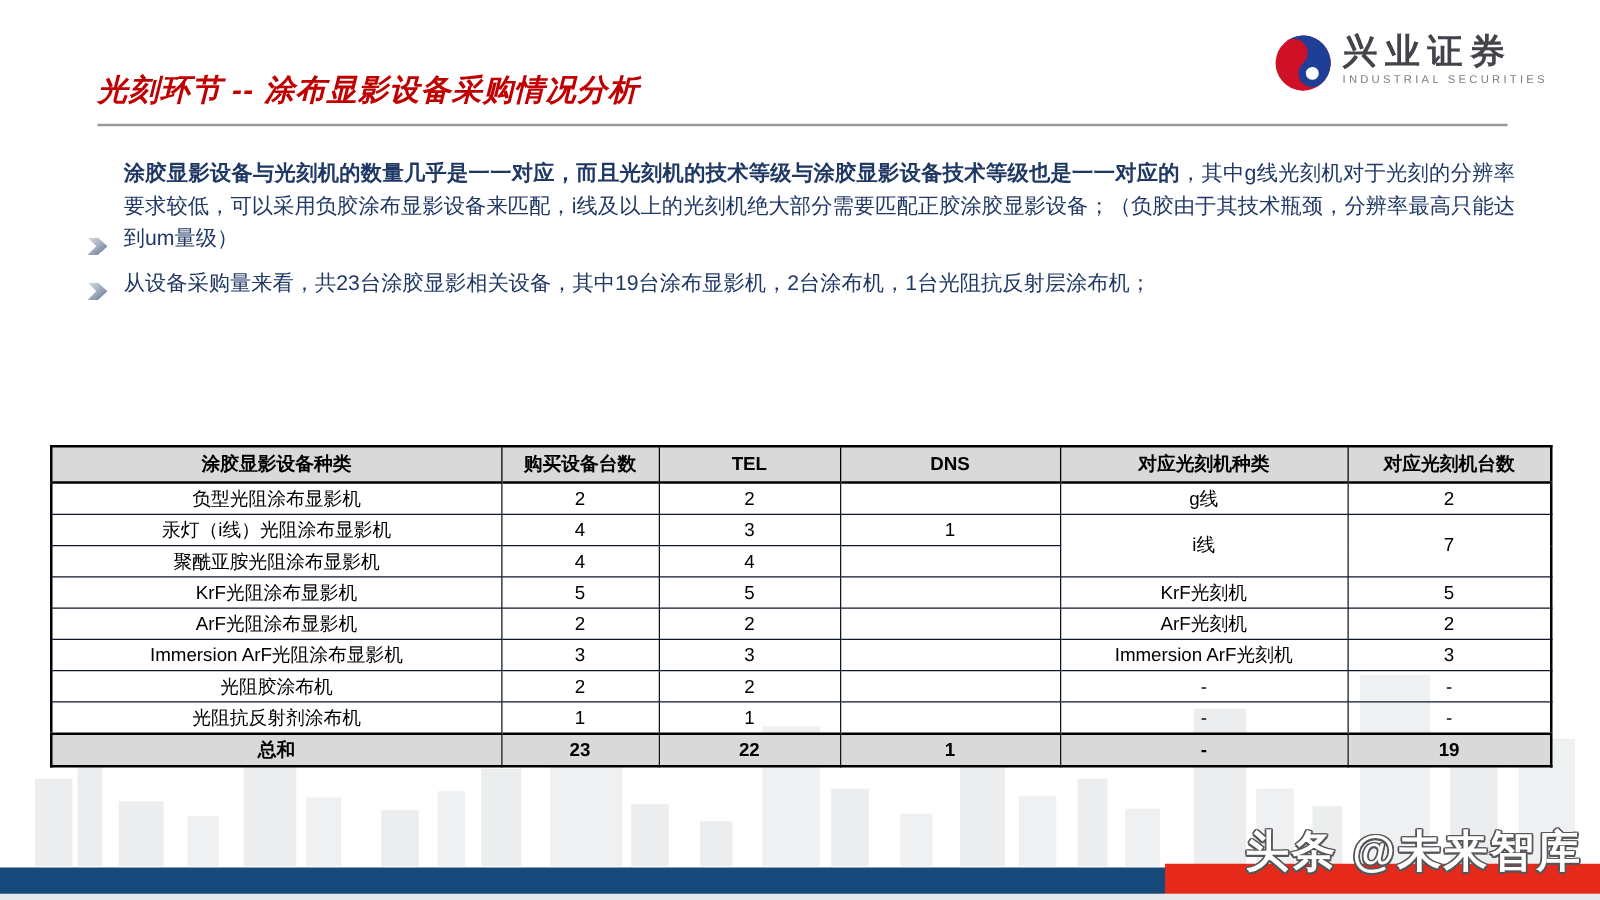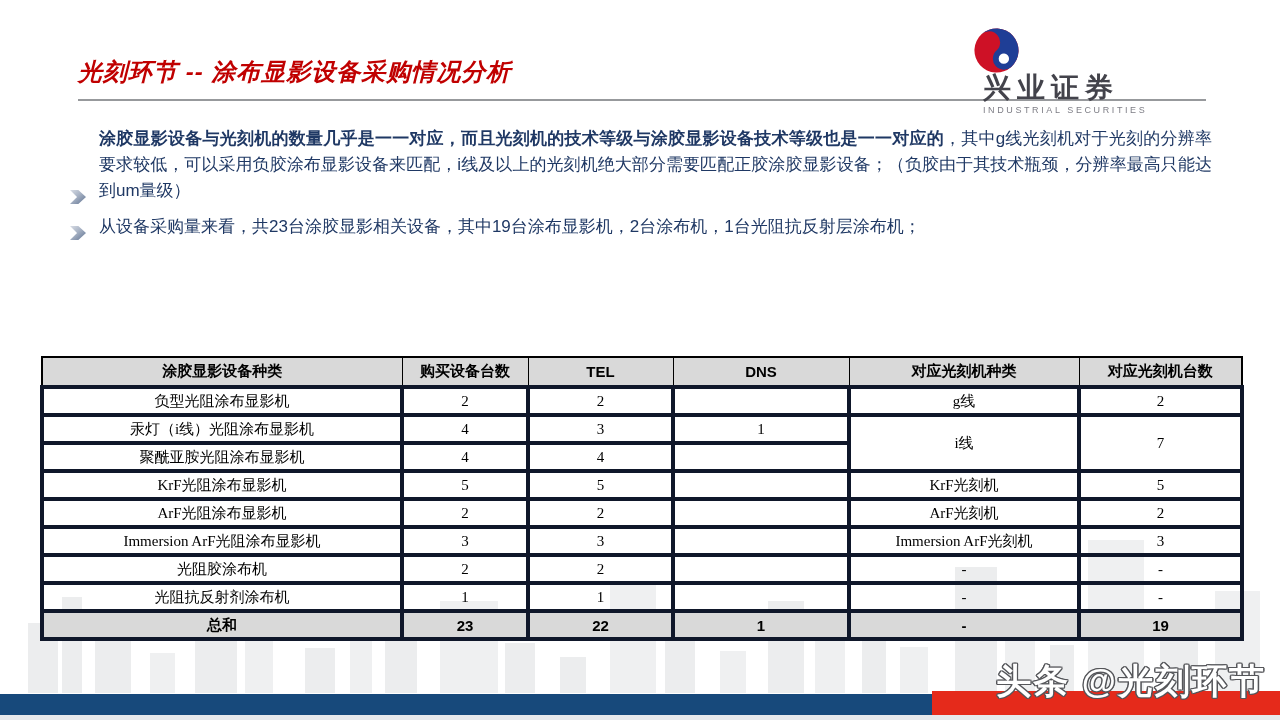--- a/index.html
+++ b/index.html
@@ -36,21 +36,21 @@
   .skyline i:nth-of-type(24){left:1160px;width:38px;height:82px;}
   .skyline i:nth-of-type(25){left:1215px;width:45px;height:102px;background:#eff0f1;}
 
   
   .title{
     position:absolute;left:78px;top:56px;font-size:24px;font-weight:bold;
     color:var(--title_red,#C00000);letter-spacing:1px;z-index:2;font-style:italic;
   }
   .title-rule{position:absolute;left:78px;right:74px;top:99px;height:0;
     border-top:2px solid #97999c;z-index:2;}
-  .logo{position:absolute;left:974px;top:26px;display:flex;align-items:flex-start;z-index:2;flex-direction:column;}
+  .logo{position:absolute;left:1020px;top:26px;display:flex;align-items:flex-start;z-index:2;}
   .logo svg{width:45px;height:45px;margin-top:2px;}
   .logo-text{margin-left:9px;display:flex;flex-direction:column;}
   .logo-name{font-size:28px;font-weight:700;color:#43434b;letter-spacing:6px;line-height:30px;white-space:nowrap;}
   .logo-sub{font-size:9px;color:#7d7d85;letter-spacing:2.6px;margin-top:2px;white-space:nowrap;}
 
   
   .bullets{position:absolute;left:70px;top:126px;width:1142px;margin:0;padding:0;list-style:none;z-index:2;}
   .bullets li{display:flex;align-items:flex-end;margin-bottom:10px;}
   .chev{
     flex:0 0 16px;height:14px;margin-top:6px;margin-right:13px;
@@ -67,22 +67,22 @@
   table.proc{
     position:absolute;left:40px;top:356px;width:1200px;z-index:2;
     border-collapse:collapse;table-layout:fixed;background:transparent;
     border:2px solid #000;font-size:15px;color:#000;
   }
   table.proc th{
     background:var(--table_header_bg,#D9D9D9);font-weight:bold;height:27px;
     border:1px solid #000;border-bottom:2.5px solid #000;padding:0 2px;text-align:center;
   }
   table.proc td{
-    border:4px solid #0f172a;height:24px;padding:0 2px;text-align:center;
-    font-family:Liberation Serif, serif;font-size:15px;
+    border:1px solid #0f172a;height:24px;padding:0 2px;text-align:center;
+    font-family:Liberation Sans, sans-serif;font-size:15px;
   }
   table.proc tr.total td{
     background:var(--table_header_bg,#D9D9D9);font-weight:bold;border-top:2.5px solid #000;
     font-family:"Liberation Sans","DejaVu Sans",sans-serif;
   }
 
   
   .source{position:absolute;left:34px;top:674px;font-size:13.5px;color:#3c3c3c;z-index:3;}
   .bar-blue{position:absolute;left:0;top:694px;width:932px;height:21px;
     background:var(--bar_blue,#17497B);z-index:3;}
@@ -248,15 +248,15 @@
           <td>1</td>
           <td>-</td>
           <td>19</td>
         </tr>
     </tfoot>
   </table>
 
   <div class="bar-base"></div>
   <div class="bar-blue"></div>
   <div class="bar-red"></div>
-  <div class="wm">头条 @光刻环节</div>
+  <div class="wm">头条 @未来智库</div>
 
 </div>
 
 </body></html>

